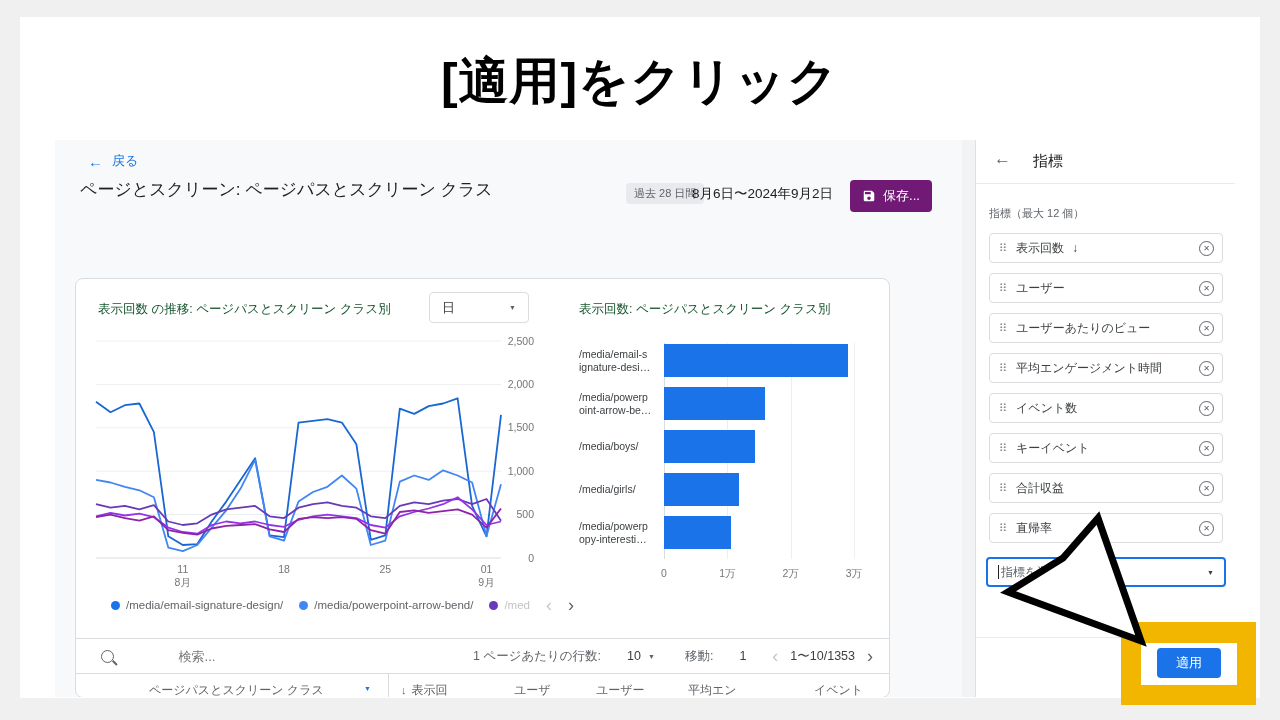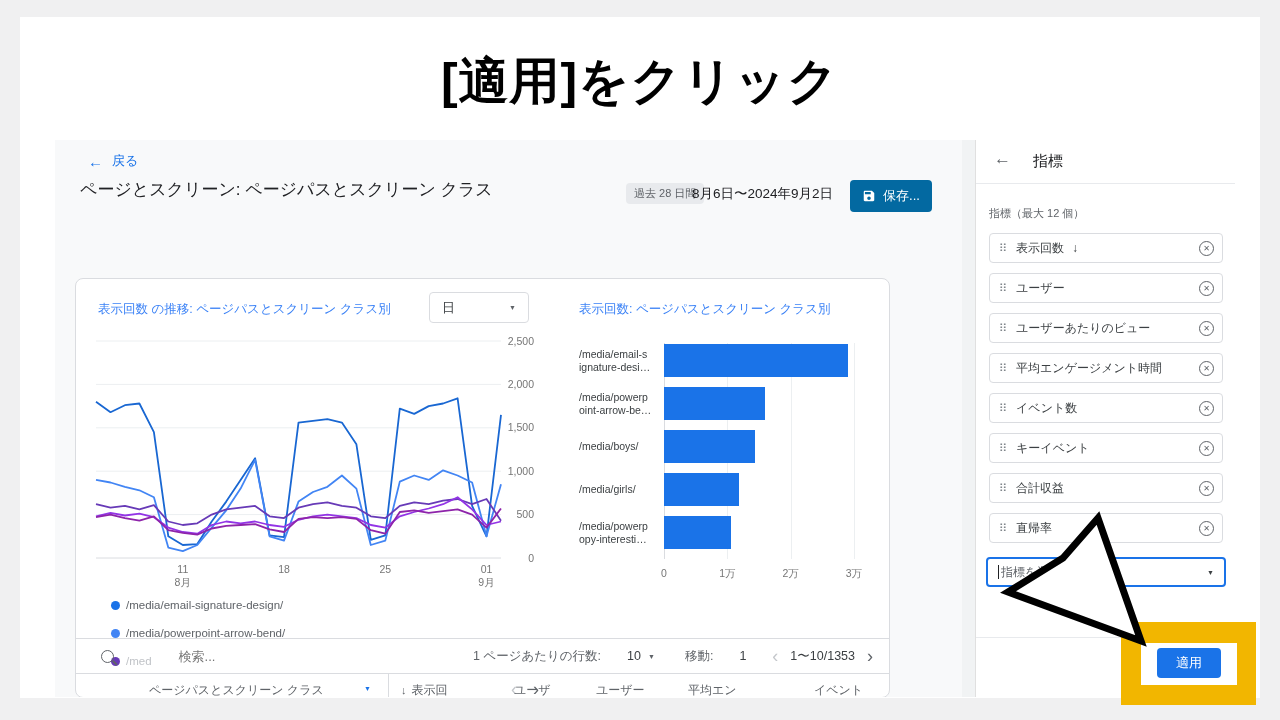--- a/index.html
+++ b/index.html
@@ -15,40 +15,40 @@
   .ga-gap{position:absolute;left:907px;top:0;width:13px;height:557px;background:#f1f3f4;}
 
   .back-link{position:absolute;left:33px;top:12px;font-size:13px;color:#1a73e8;
     display:flex;align-items:center;gap:9px;cursor:pointer;}
   .back-arrow{font-size:15px;}
   .report-title{position:absolute;left:25px;top:38px;font-size:17px;color:#202124;}
 
   .date-badge{position:absolute;left:571px;top:43px;height:21px;padding:0 8px;background:#e8eaed;
     border-radius:4px;font-size:11px;color:#5f6368;display:flex;align-items:center;}
   .date-text{position:absolute;left:637px;top:45px;font-size:13.5px;font-weight:normal;color:#202124;}
-  .save-btn{position:absolute;left:795px;top:40px;width:82px;height:32px;background:#0369a1;
+  .save-btn{position:absolute;left:795px;top:40px;width:82px;height:32px;background:#701a75;
     border:none;border-radius:4px;color:#fff;font-size:13px;display:flex;align-items:center;
     justify-content:center;gap:7px;cursor:pointer;}
 
   
   .card{position:absolute;left:20px;top:138px;width:815px;height:420px;background:#fff;
     border:1px solid #dadce0;border-radius:8px;box-sizing:border-box;overflow:hidden;}
-  .chart-title{position:absolute;font-size:12.5px;color:#3b82f6;}
+  .chart-title{position:absolute;font-size:12.5px;color:#14532d;}
   .lt{left:22px;top:22px;} .rt{left:503px;top:22px;}
   .interval-dd{position:absolute;left:353px;top:13px;width:100px;height:31px;border:1px solid #dadce0;
     border-radius:4px;box-sizing:border-box;display:flex;align-items:center;padding:0 12px;
     font-size:13px;color:#3c4043;background:#fff;cursor:pointer;}
   .caret{font-size:7px;color:#5f6368;}
   .interval-dd .caret{margin-left:auto;}
 
   .linechart{position:absolute;left:15px;top:57px;}
   .linechart text{font-family:"Liberation Sans","DejaVu Sans",sans-serif;font-size:10.5px;fill:#757575;}
 
-  .legend{position:absolute;left:35px;top:320px;width:428px;display:flex;
-    gap:16px;font-size:11.5px;color:#5f6368;flex-direction:column;}
+  .legend{position:absolute;left:35px;top:320px;width:428px;display:flex;align-items:center;
+    gap:16px;font-size:11.5px;color:#5f6368;}
   .lg-item{display:flex;align-items:center;white-space:nowrap;}
   .lg-dot{width:9px;height:9px;border-radius:50%;display:inline-block;margin-right:6px;flex:none;}
   .lg-item.trunc{color:#c0c3c7;}
   .lg-nav{margin-left:auto;display:flex;gap:16px;font-size:17px;color:#5f6368;line-height:14px;}
   .lg-nav .dis{color:#c4c7cb;}
 
   .barchart{position:absolute;left:503px;top:50px;width:300px;height:262px;}
   .bc-vline{position:absolute;top:14px;height:216px;width:1px;background:#eceff1;}
   .bc-vline.zero{background:#dadce0;}
   .bc-label{position:absolute;left:0;width:82px;font-size:10.5px;line-height:12.5px;color:#3c4043;}

